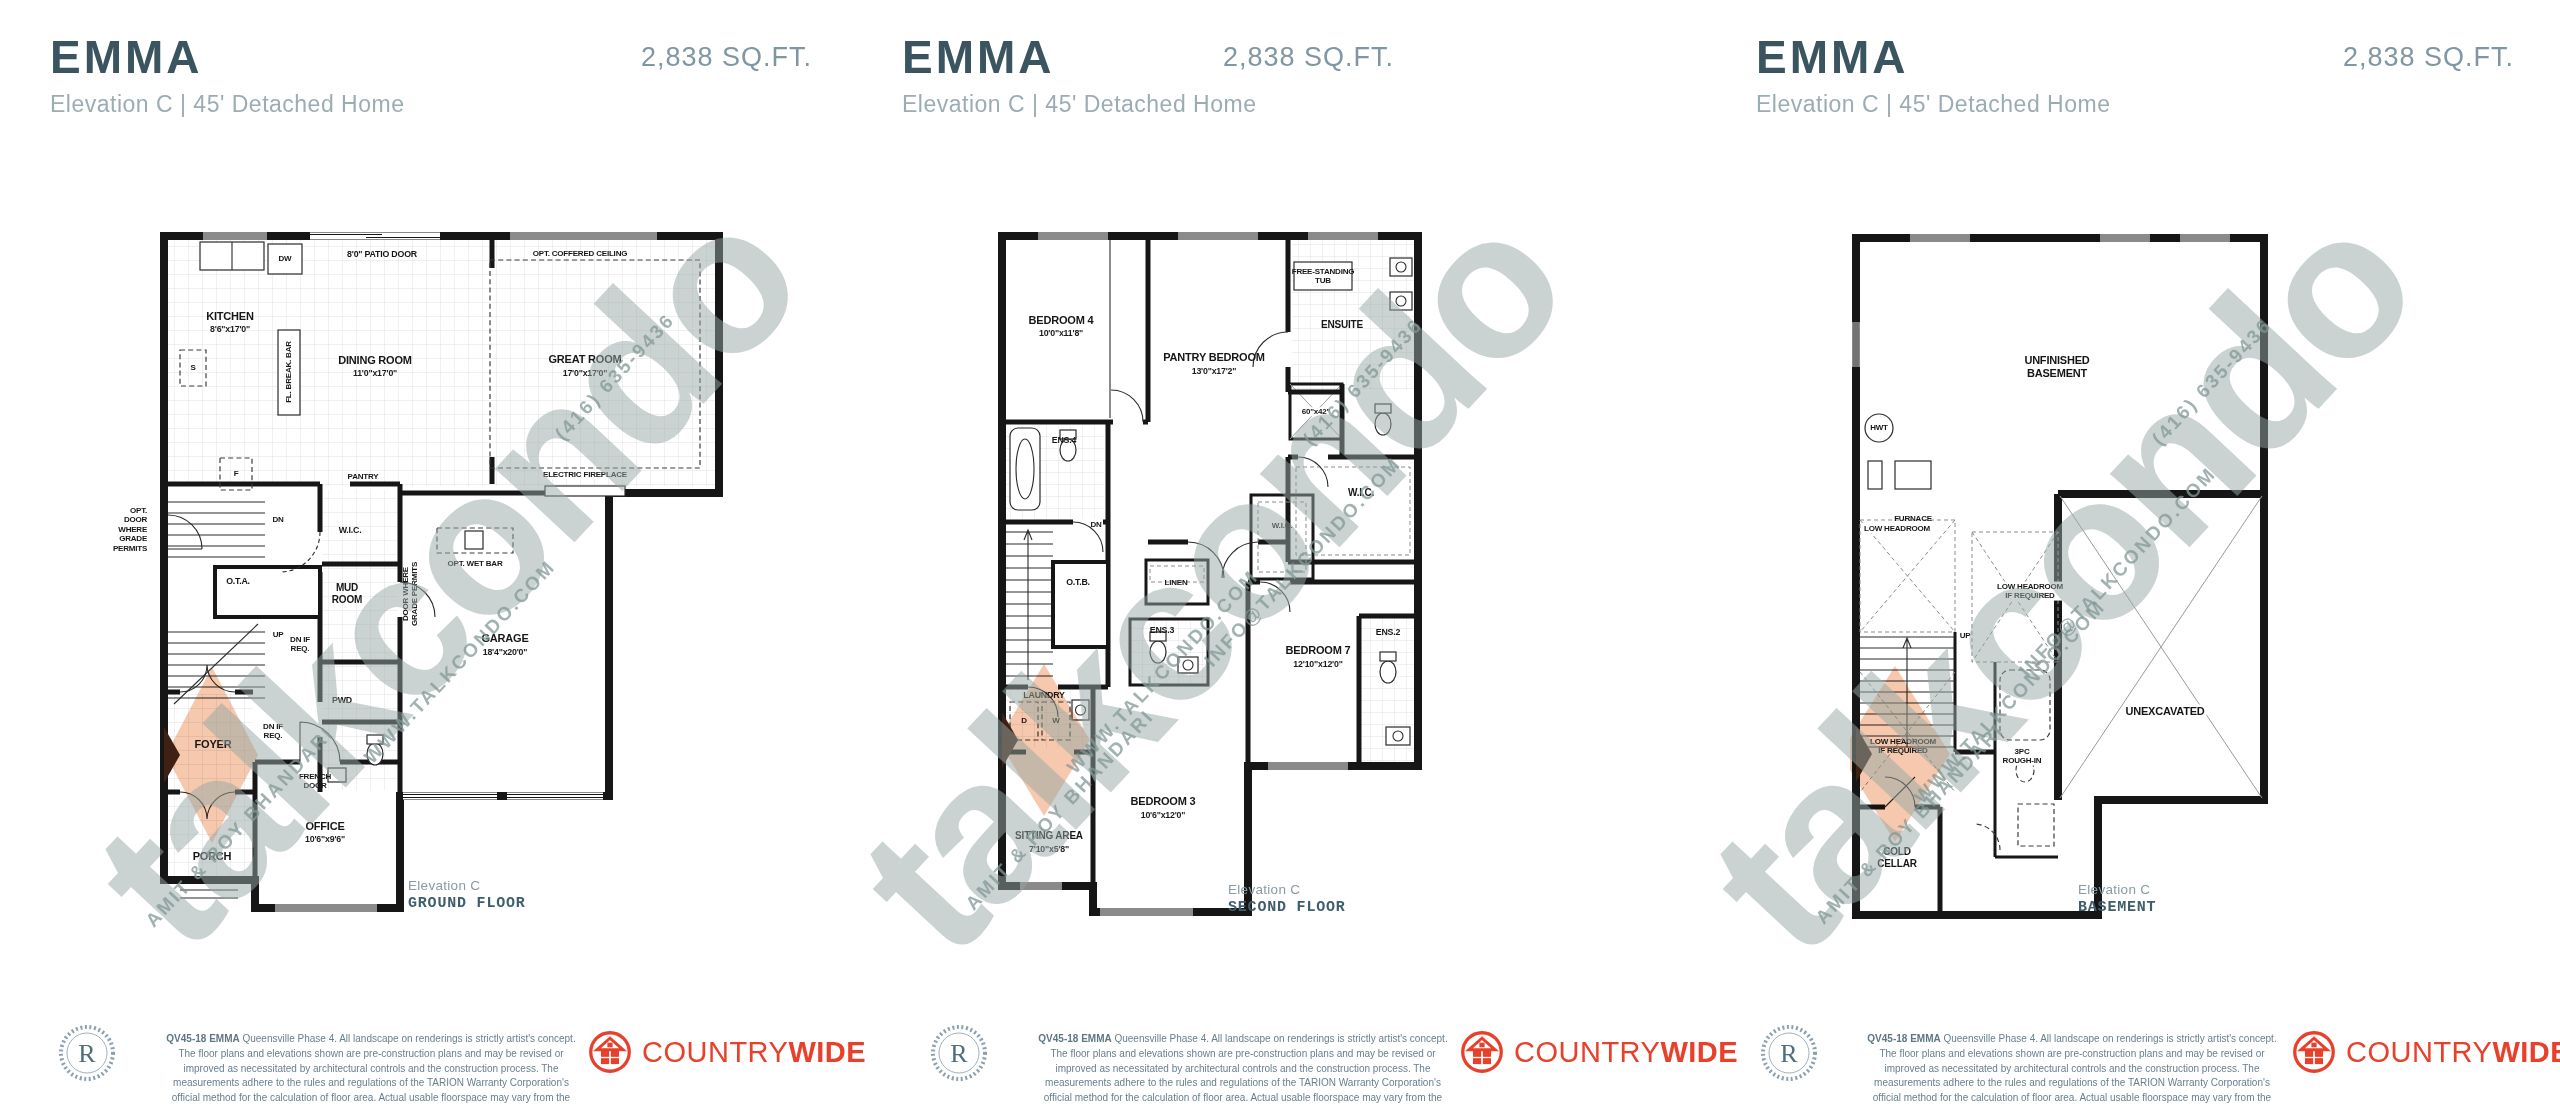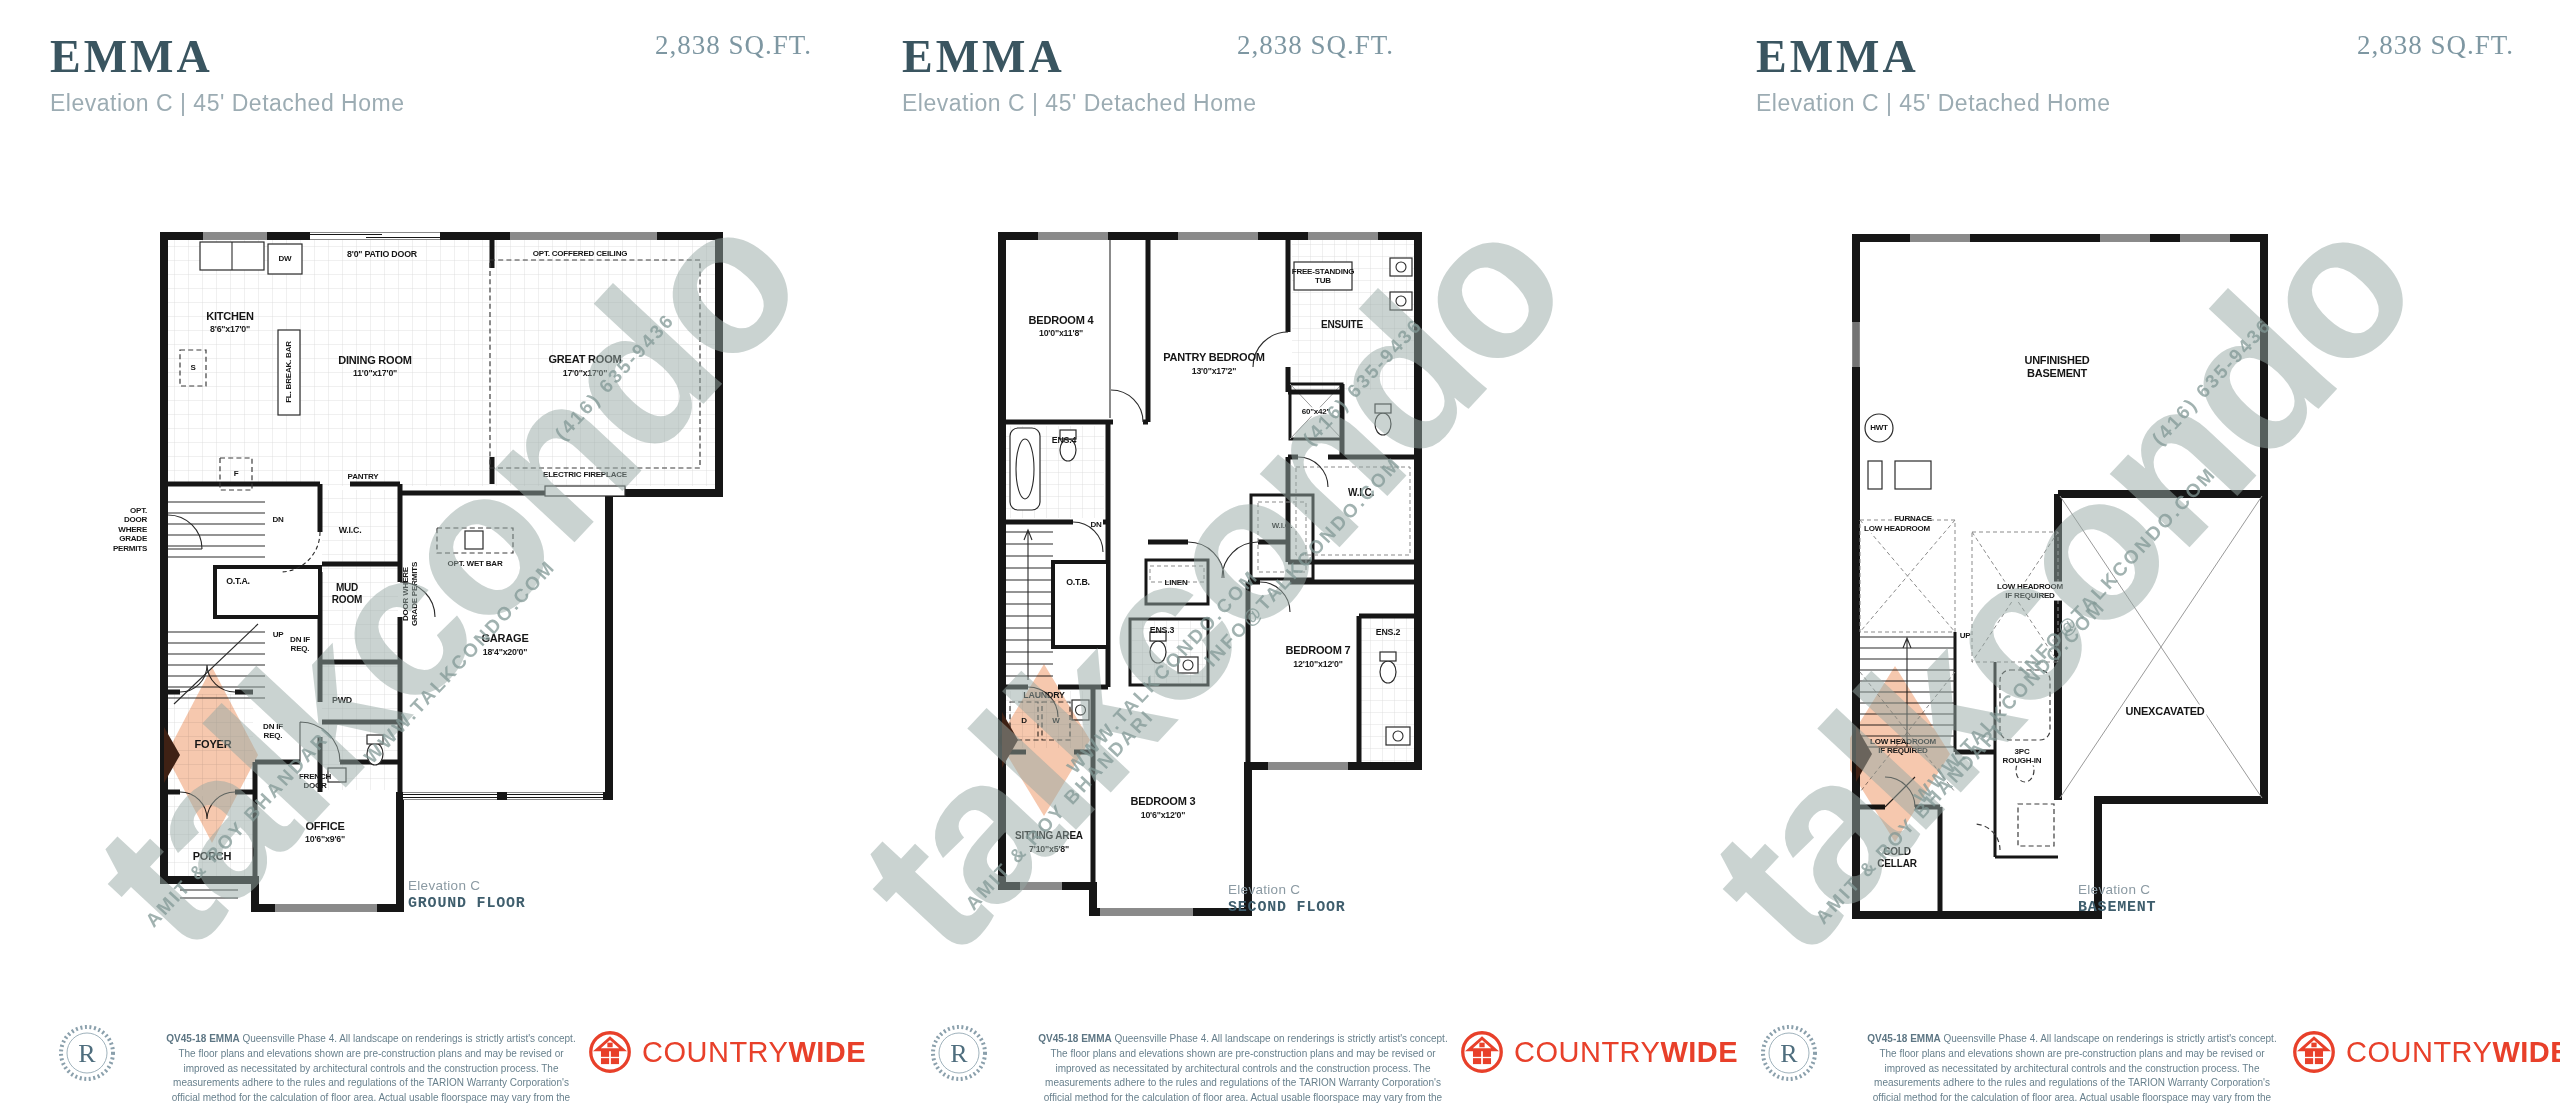--- a/index.html
+++ b/index.html
@@ -1,20 +1,20 @@
 <!DOCTYPE html>
 <html><head>
 <meta charset="utf-8">
 <style>
   html,body{margin:0;padding:0;background:#ffffff;}
   body{width:2560px;height:1104px;position:relative;overflow:hidden;
        font-family:"Liberation Sans",sans-serif;-webkit-font-smoothing:antialiased;}
 
   .panel{position:absolute;top:30px;}
-  .hd-row{display:flex;justify-content:space-between;align-items:flex-start;font-family:Liberation Serif, serif;}
+  .hd-row{display:flex;justify-content:space-between;align-items:center;}
   .title{font-size:46px;font-weight:700;letter-spacing:3px;color:#3a5560;}
   .sqft{font-size:27px;font-weight:400;letter-spacing:1px;color:#7e97a2;}
   .subtitle{font-size:23px;font-weight:400;letter-spacing:.5px;color:#9cacb3;margin-top:7px;}
 
   .plan-wrap{position:absolute;}
   .plan-svg{position:absolute;left:0;top:0;}
 
   
   .wm-word{position:absolute;white-space:nowrap;font-weight:700;
            font-size:205px;letter-spacing:-6px;color:rgba(150,167,163,.5);

